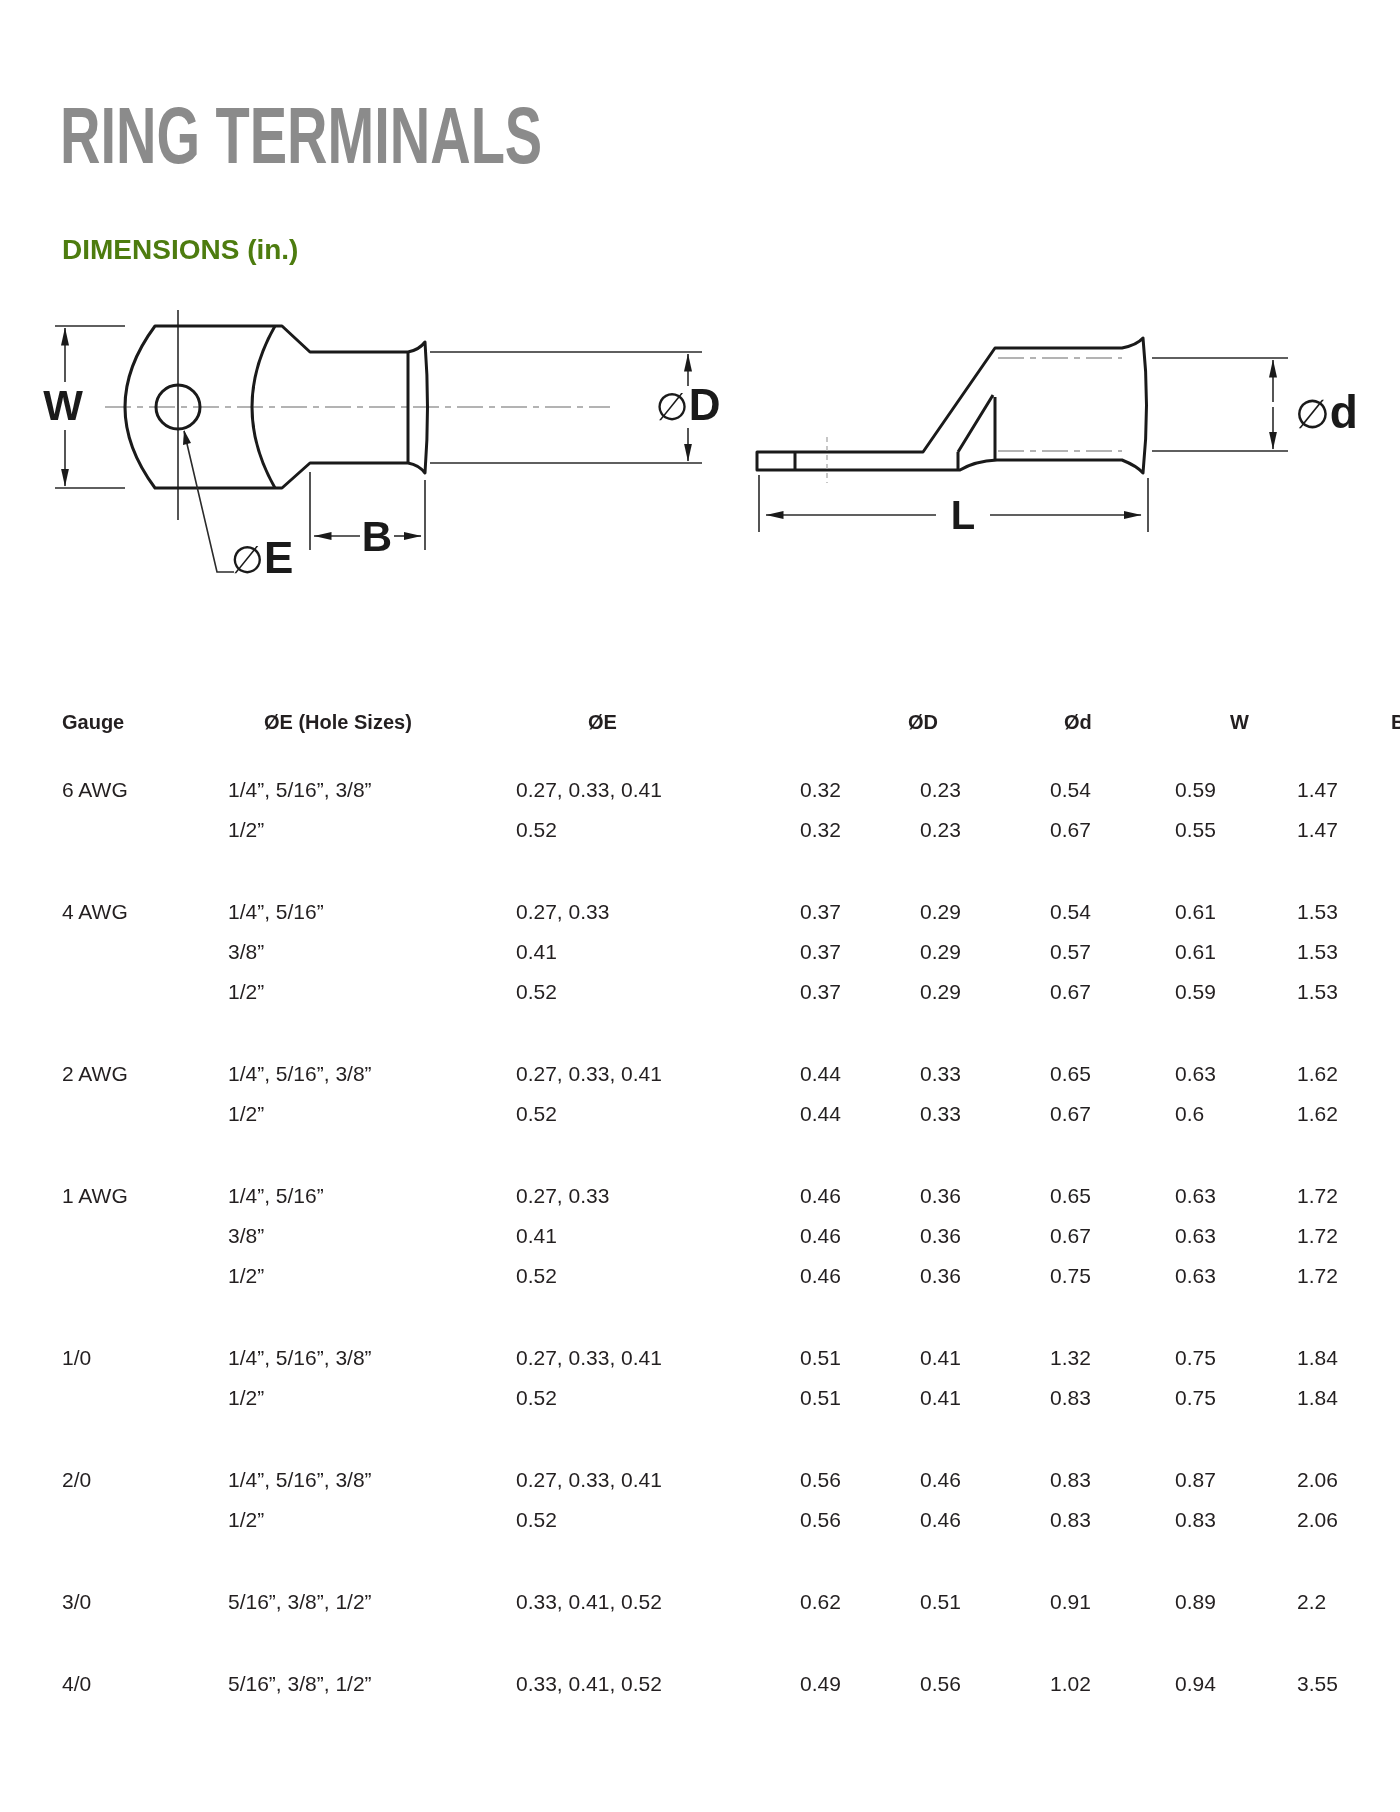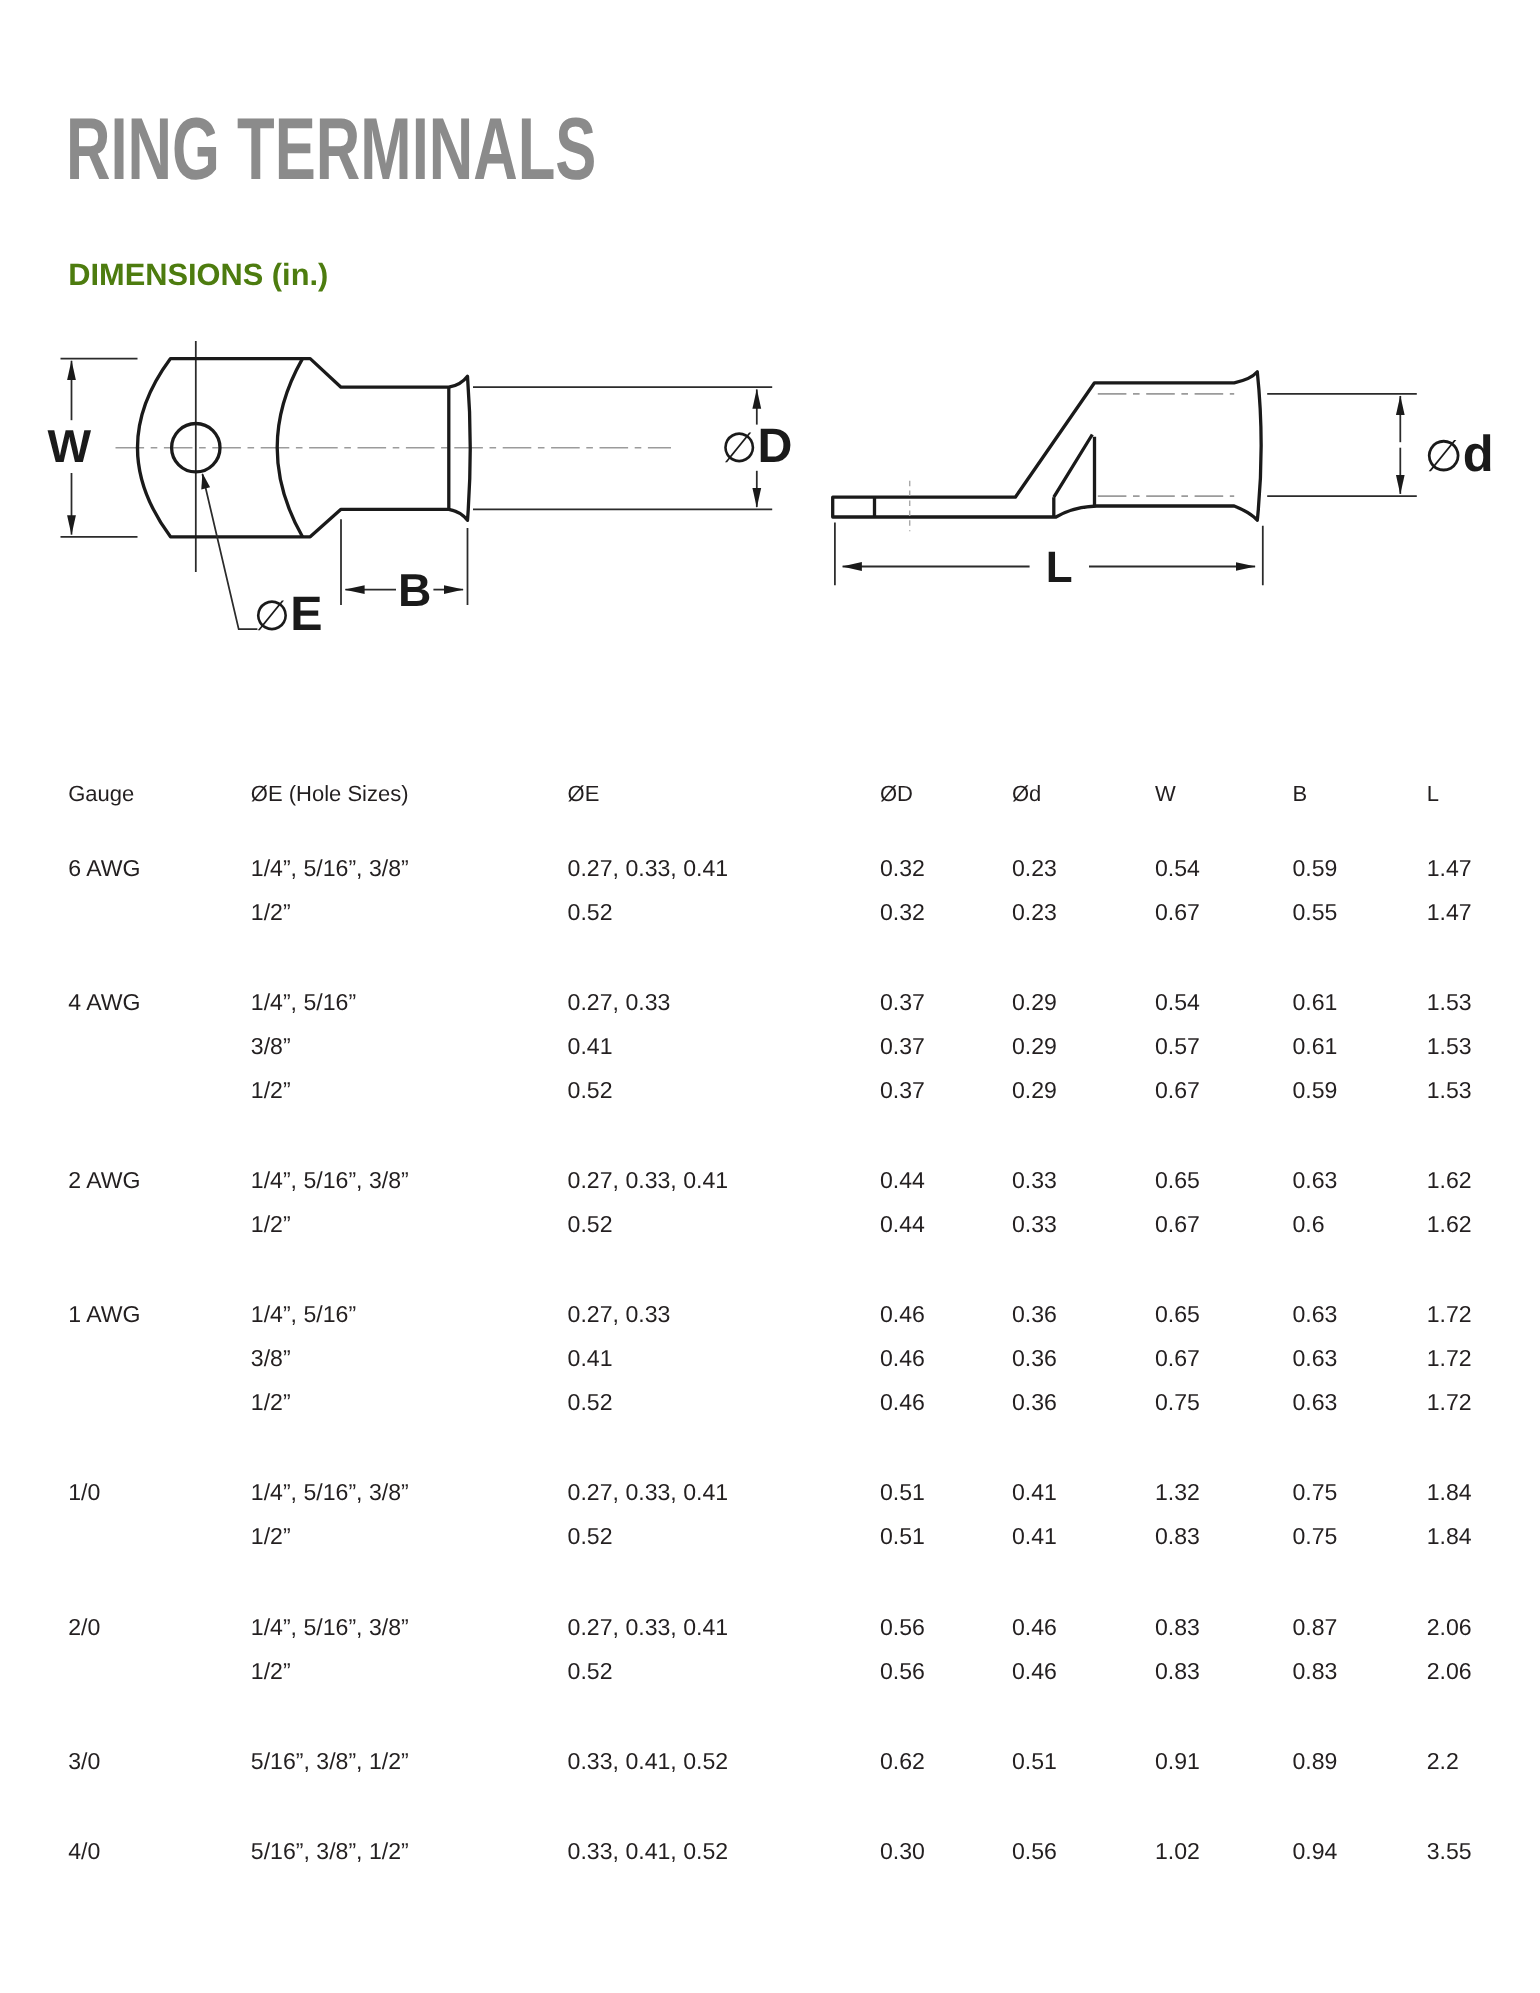--- a/index.html
+++ b/index.html
@@ -22,21 +22,21 @@
   .center  { fill:none; stroke:#9b9b9b; stroke-width:1.5; stroke-dasharray:26 6 6 6; }
   .mark    { fill:none; stroke:#a9a9a9; stroke-width:1.3; stroke-dasharray:5 4; }
   .dimtext { font-family:"Liberation Sans", sans-serif; font-weight:bold; fill:#1a1a1a; }
   .phi     { font-weight:400; font-family:"DejaVu Sans","Liberation Sans",sans-serif; }
   #dim-table { position:absolute; left:62px; top:702px; width:1315px; font-size:21px; }
   .trow {
     display:grid;
     grid-template-columns:166px 288px 284px 120px 130px 125px 122px 80px;
     height:40px; line-height:40px; white-space:nowrap;
   }
-  .thead { font-weight:normal; font-size:20px; margin-bottom:28px; }
+  .thead { font-weight:bold; font-size:20px; margin-bottom:28px;gap:36px; }
   .tgroup { margin-bottom:42px; }
   .c { text-align:left; }
 </style>
 </head>
 <body>
 
 <div id="page">
 
   <div id="doc-title">RING TERMINALS</div>
   <div id="section-heading">DIMENSIONS (in.)</div>
@@ -279,21 +279,21 @@
         <div class="c">0.89</div>
         <div class="c">2.2</div>
       </div>
     </div>
 
     <div class="tgroup">
       <div class="trow">
         <div class="c">4/0</div>
         <div class="c">5/16”, 3/8”, 1/2”</div>
         <div class="c">0.33, 0.41, 0.52</div>
-        <div class="c">0.30</div>
+        <div class="c">0.49</div>
         <div class="c">0.56</div>
         <div class="c">1.02</div>
         <div class="c">0.94</div>
         <div class="c">3.55</div>
       </div>
     </div>
 
   </div>
 </div>
 

